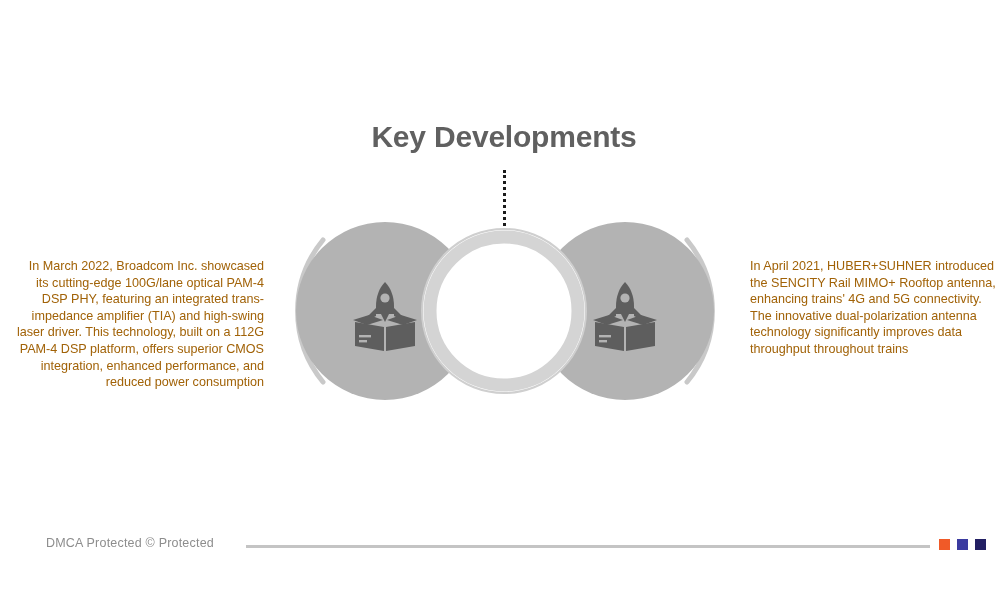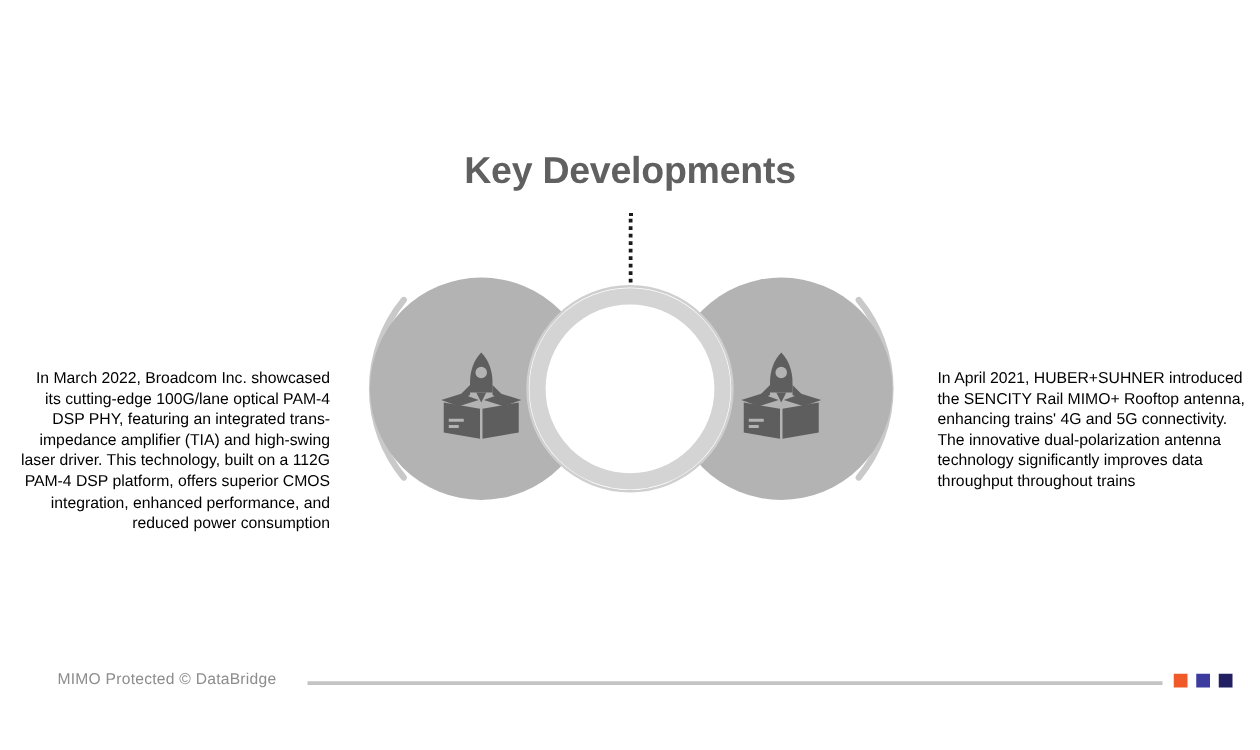--- a/index.html
+++ b/index.html
@@ -53,23 +53,22 @@
     width: 1008px;
     height: 600px;
     pointer-events: none;
   }
 
   
   .side-text {
     position: absolute;
     font-size: 12.6px;
     line-height: 16.6px;
-    color: #000000;
+    color: #a16207;
     font-family: "Liberation Sans", sans-serif;
-    margin-top: 36px;
   }
   .side-text.left {
     left: 14px;
     top: 258px;
     width: 250px;
     text-align: right;
   }
   .side-text.right {
     left: 750px;
     top: 258px;
@@ -173,21 +172,21 @@
       <rect x="-26" y="13" width="12" height="2.4" fill="#b3b3b3"></rect>
       <rect x="-26" y="18" width="8" height="2.4" fill="#b3b3b3"></rect>
     </g>
   </svg>
 
   <div class="side-text left">In March 2022, Broadcom Inc. showcased its cutting-edge 100G/lane optical PAM-4 DSP PHY, featuring an integrated trans-impedance amplifier (TIA) and high-swing laser driver. This technology, built on a 112G PAM-4 DSP platform, offers superior CMOS integration, enhanced performance, and reduced power consumption</div>
 
   <div class="side-text right"> In April 2021, HUBER+SUHNER introduced the SENCITY Rail MIMO+ Rooftop antenna, enhancing trains' 4G and 5G connectivity. The innovative dual-polarization antenna technology significantly improves data throughput throughout trains</div>
 
   <div class="footer">
-    <div class="footer-text">MIMO Protected © DataBridge</div>
+    <div class="footer-text">DMCA Protected © Protected</div>
     <div class="footer-rule"></div>
     <div class="footer-squares">
       <span class="sq orange"></span>
       <span class="sq blue"></span>
       <span class="sq navy"></span>
     </div>
   </div>
 
 </div>
 

